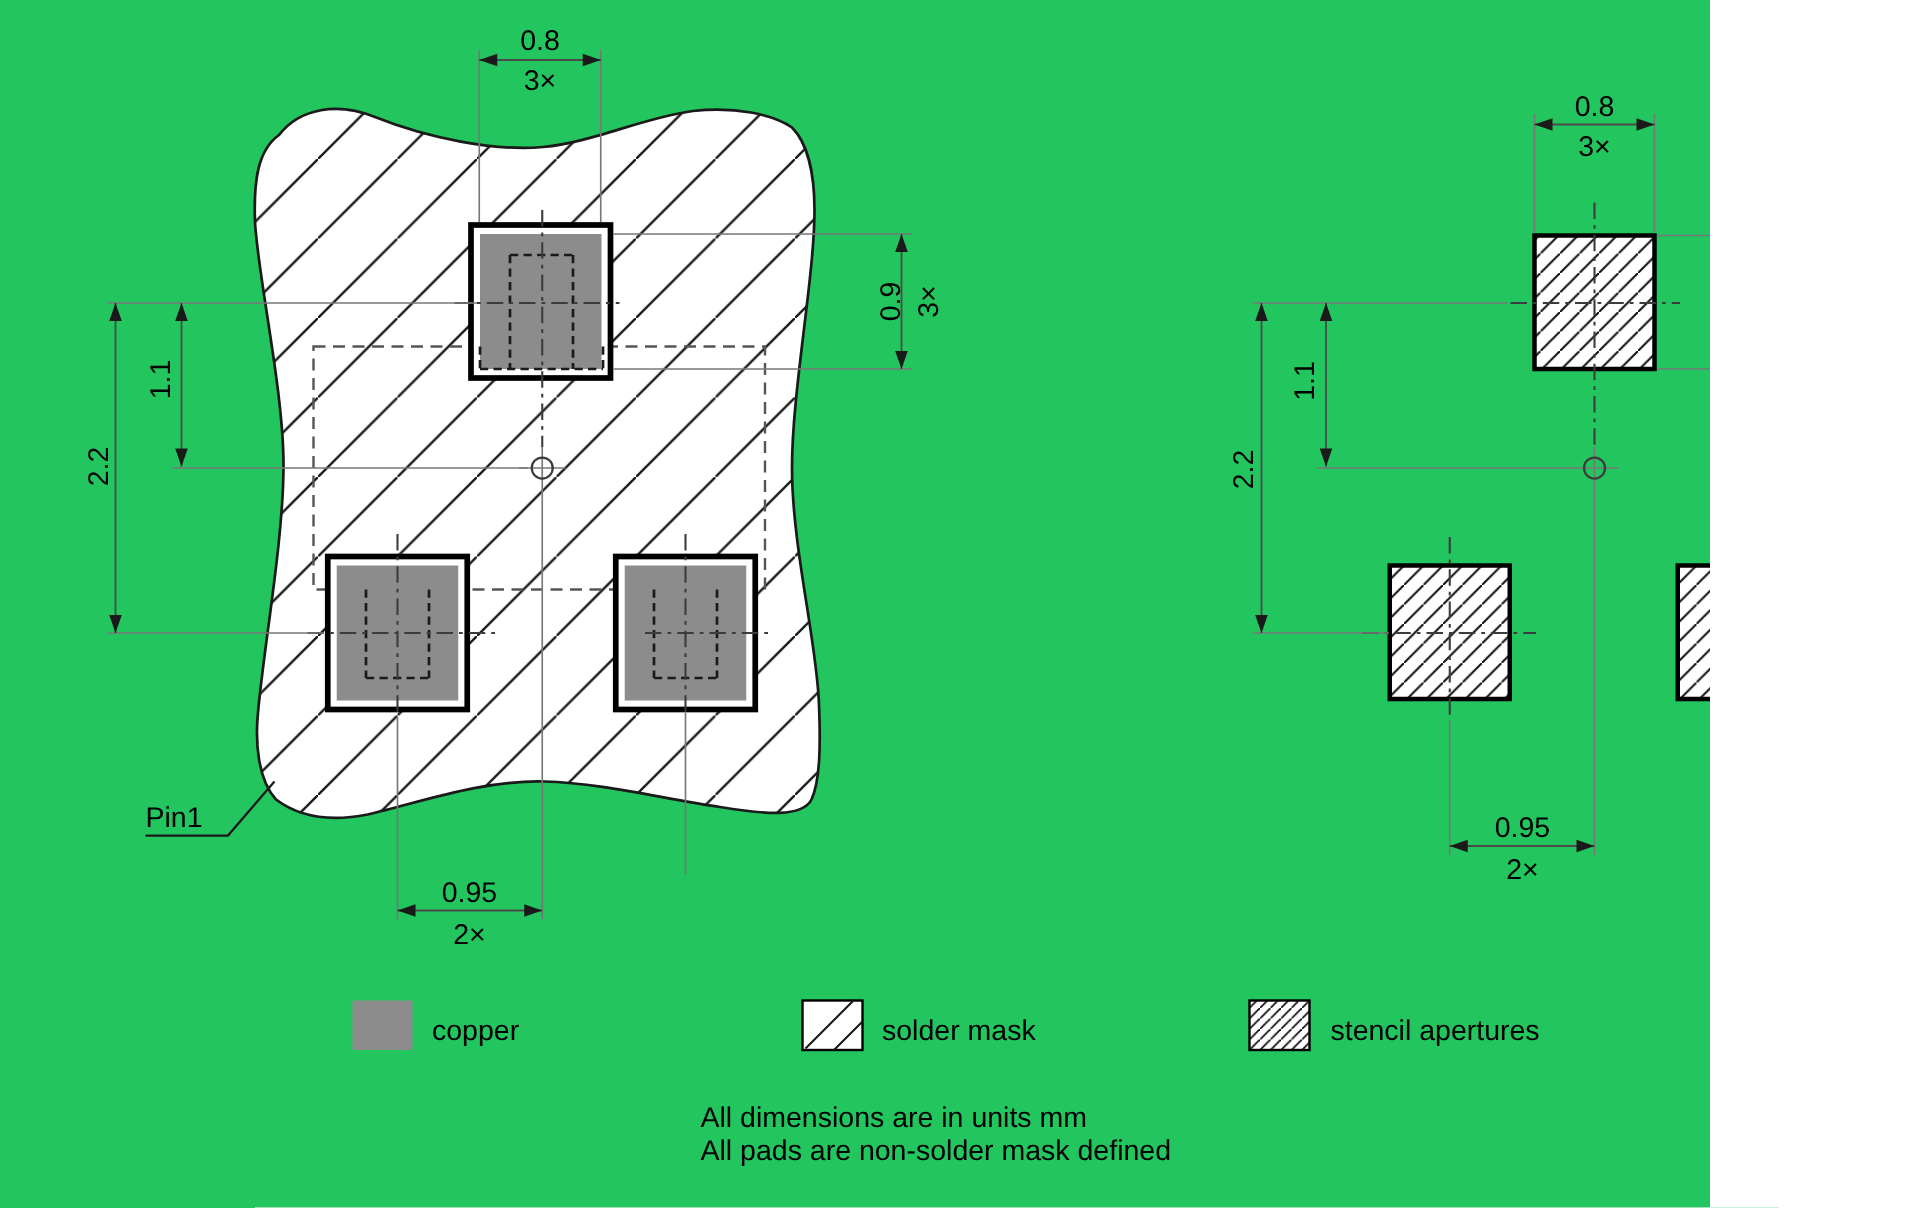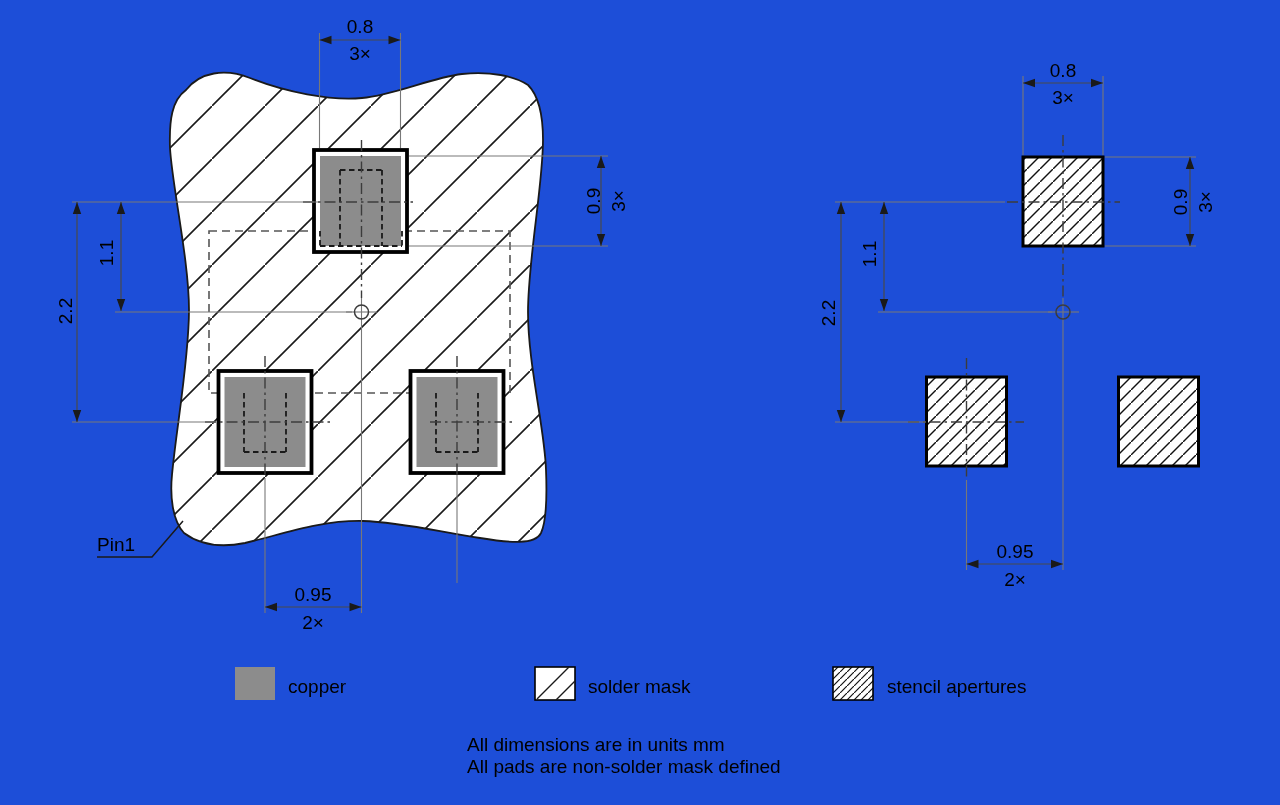--- a/index.html
+++ b/index.html
@@ -1,16 +1,16 @@
 <!DOCTYPE html>
 <html><head>
 <meta charset="utf-8">
 <style>
   html,body{margin:0;padding:0;background:#ffffff;}
-  .canvas{width:1280px;height:805px;position:relative;background:#1d4ed8;overflow:hidden;}
+  .canvas{width:1140px;height:805px;position:relative;background:#22c55e;overflow:hidden;}
   svg{display:block;}
   
   .blob-outline{fill:none;stroke:#1a1a1a;stroke-width:1.8;}
   .ext{stroke:#787878;stroke-width:1.1;fill:none;}
   .dimline{stroke:#4a4a4a;stroke-width:1.2;fill:none;}
   .cl{stroke:#3c3c3c;stroke-width:1.4;fill:none;stroke-dasharray:11 4 2.5 4;}
   .bodyrect{stroke:#555555;stroke-width:1.6;fill:none;stroke-dasharray:8 5;}
   .lead{stroke:#1a1a1a;stroke-width:1.8;fill:none;stroke-dasharray:5.5 3.5;}
   .padring{fill:#ffffff;stroke:#000000;stroke-width:3.8;}
   .apert{stroke:#000000;stroke-width:3;}

